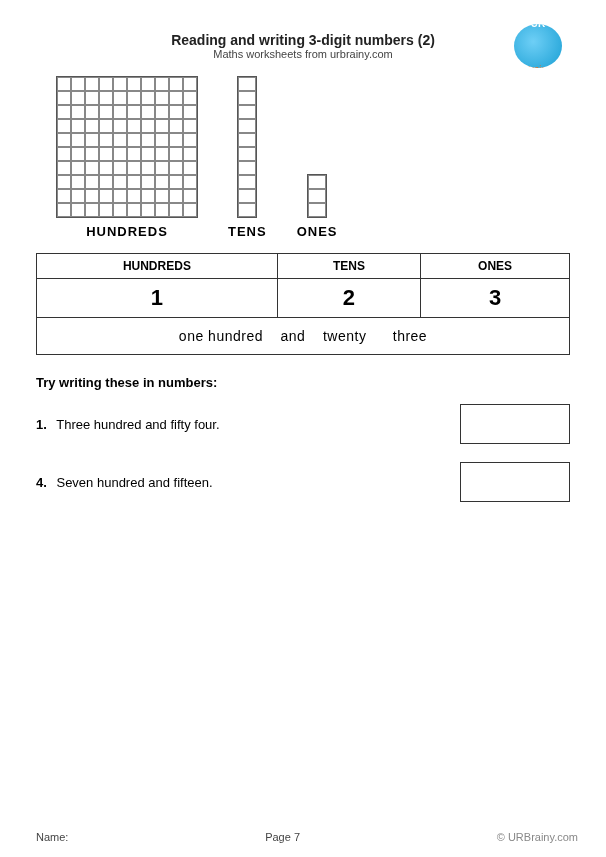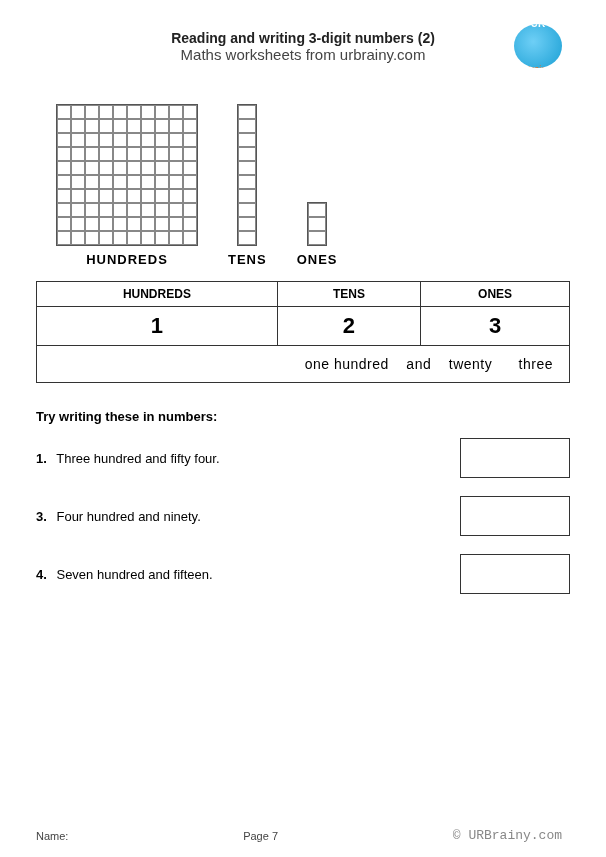--- a/index.html
+++ b/index.html
@@ -19,33 +19,33 @@
       background: #fff;
       padding: 24px 36px 20px 36px;
       position: relative;
     }
 
     
     .header {
       display: flex;
       justify-content: space-between;
       align-items: center;
-      margin-bottom: 36px;
+      margin-bottom: 8px;
     }
     .header-text {
       flex: 1;
       text-align: center;
     }
     .header-title {
       font-size: 14px;
       font-weight: bold;
       color: #222;
     }
     .header-subtitle {
-      font-size: 15px;
+      font-size: 11px;
       color: #444;
     }
     .logo {
       width: 64px;
       height: 44px;
       display: flex;
       align-items: center;
       justify-content: center;
       flex-shrink: 0;
     }
@@ -161,28 +161,28 @@
     .number-table td {
       border: 1.5px solid #333;
       padding: 6px 10px;
       text-align: center;
       font-size: 22px;
       font-weight: bold;
     }
     .number-table .words-row td {
       font-size: 14px;
       font-weight: normal;
-      text-align: right;
+      text-align: center;
       padding: 10px 16px;
       letter-spacing: 0.5px;
     }
 
     
     .writing-section {
-      margin-top: 26px;
+      margin-top: 20px;
     }
     .writing-title {
       font-size: 13px;
       font-weight: bold;
       margin-bottom: 14px;
     }
 
     .question {
       display: flex;
       align-items: center;
@@ -204,31 +204,30 @@
       border: 1.5px solid #333;
       background: #fff;
       flex-shrink: 0;
     }
 
     
     .footer {
       position: absolute;
       bottom: 14px;
       left: 36px;
-      right: 44px;
+      right: 28px;
       display: flex;
       justify-content: space-between;
       align-items: center;
       font-size: 11px;
       color: #444;
     }
     .footer-copyright {
-      font-size: 13px;
+      font-size: 11px;
       color: #888;
-      font-family: Liberation Mono, monospace;
     }
   </style>
 </head>
 <body>
 
 <div class="page">
 
   <div class="header">
     <div style="width:64px; flex-shrink:0;"></div>
     <div class="header-text">
@@ -405,27 +404,20 @@
 
     <div class="question">
       <div class="question-text">
         <span class="question-num">1.</span>
         <span>Three hundred and fifty four.</span>
       </div>
       <div class="answer-box"></div>
     </div>
 
 
-    <div class="question">
-      <div class="question-text">
-        <span class="question-num">3.</span>
-        <span>Four hundred and ninety.</span>
-      </div>
-      <div class="answer-box"></div>
-    </div>
 
     <div class="question">
       <div class="question-text">
         <span class="question-num">4.</span>
         <span>Seven hundred and fifteen.</span>
       </div>
       <div class="answer-box"></div>
     </div>
 
   </div>

